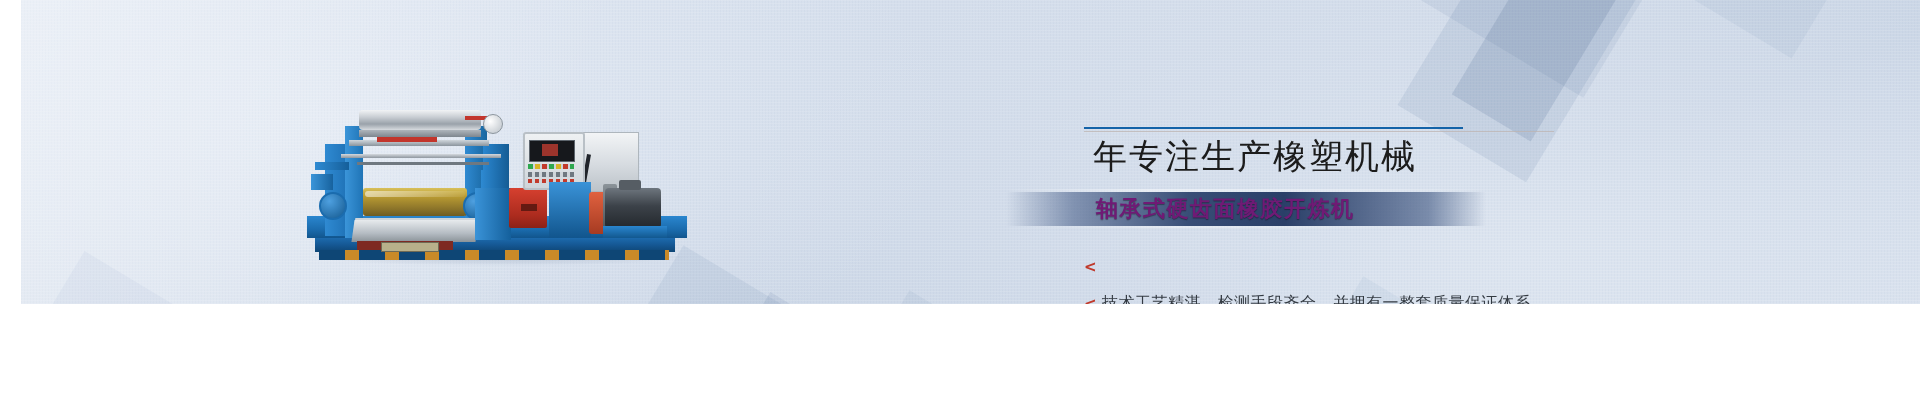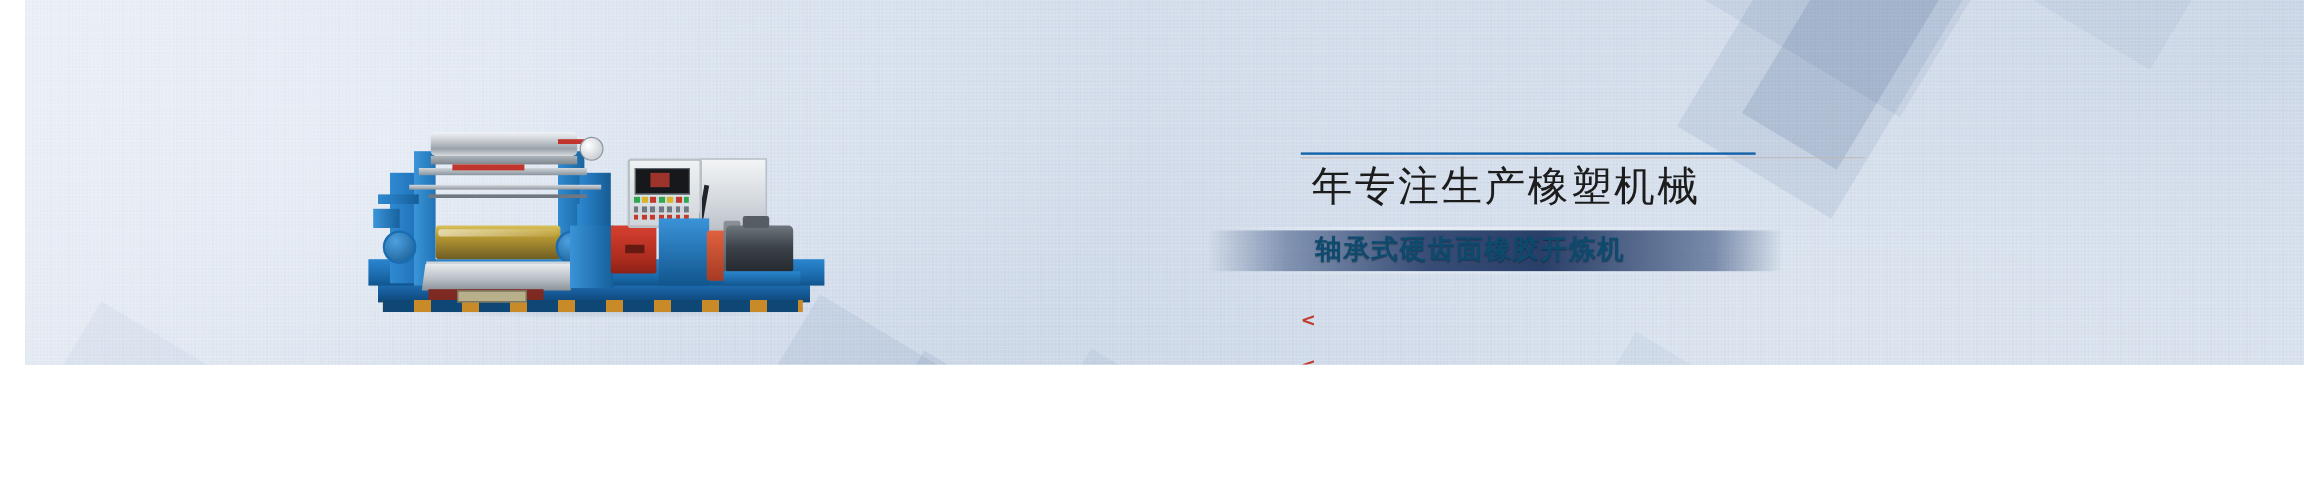--- a/index.html
+++ b/index.html
@@ -210,21 +210,21 @@
   }
   .ribbon-label {
     position: absolute;
     left: 1075px;
     top: 194px;
     font-family: "DejaVu Sans", "Liberation Sans", sans-serif;
     font-weight: bold;
     font-size: 22px;
     line-height: 30px;
     letter-spacing: 1.5px;
-    color: #0c4a6e;
+    color: #701a75;
     white-space: nowrap;
     text-shadow: 0 1px 1px rgba(0,0,0,.35);
   }
 
   .bullets {
     position: absolute;
     left: 1063px;
     top: 248px;
   }
   .bullet {
@@ -330,16 +330,17 @@
   <div class="ribbon"></div>
   <div class="ribbon-bot"></div>
   <div class="ribbon-label">轴承式硬齿面橡胶开炼机</div>
 
   <div class="bullets">
     <div class="bullet">
       <span class="bullet-mark">&lt;</span>
     </div>
     <div class="bullet">
       <span class="bullet-mark">&lt;</span>
+      <span class="bullet-text">技术工艺精湛，检测手段齐全，并拥有一整套质量保证体系</span>
     </div>
   </div>
 
 </div>
 
 </body></html>

